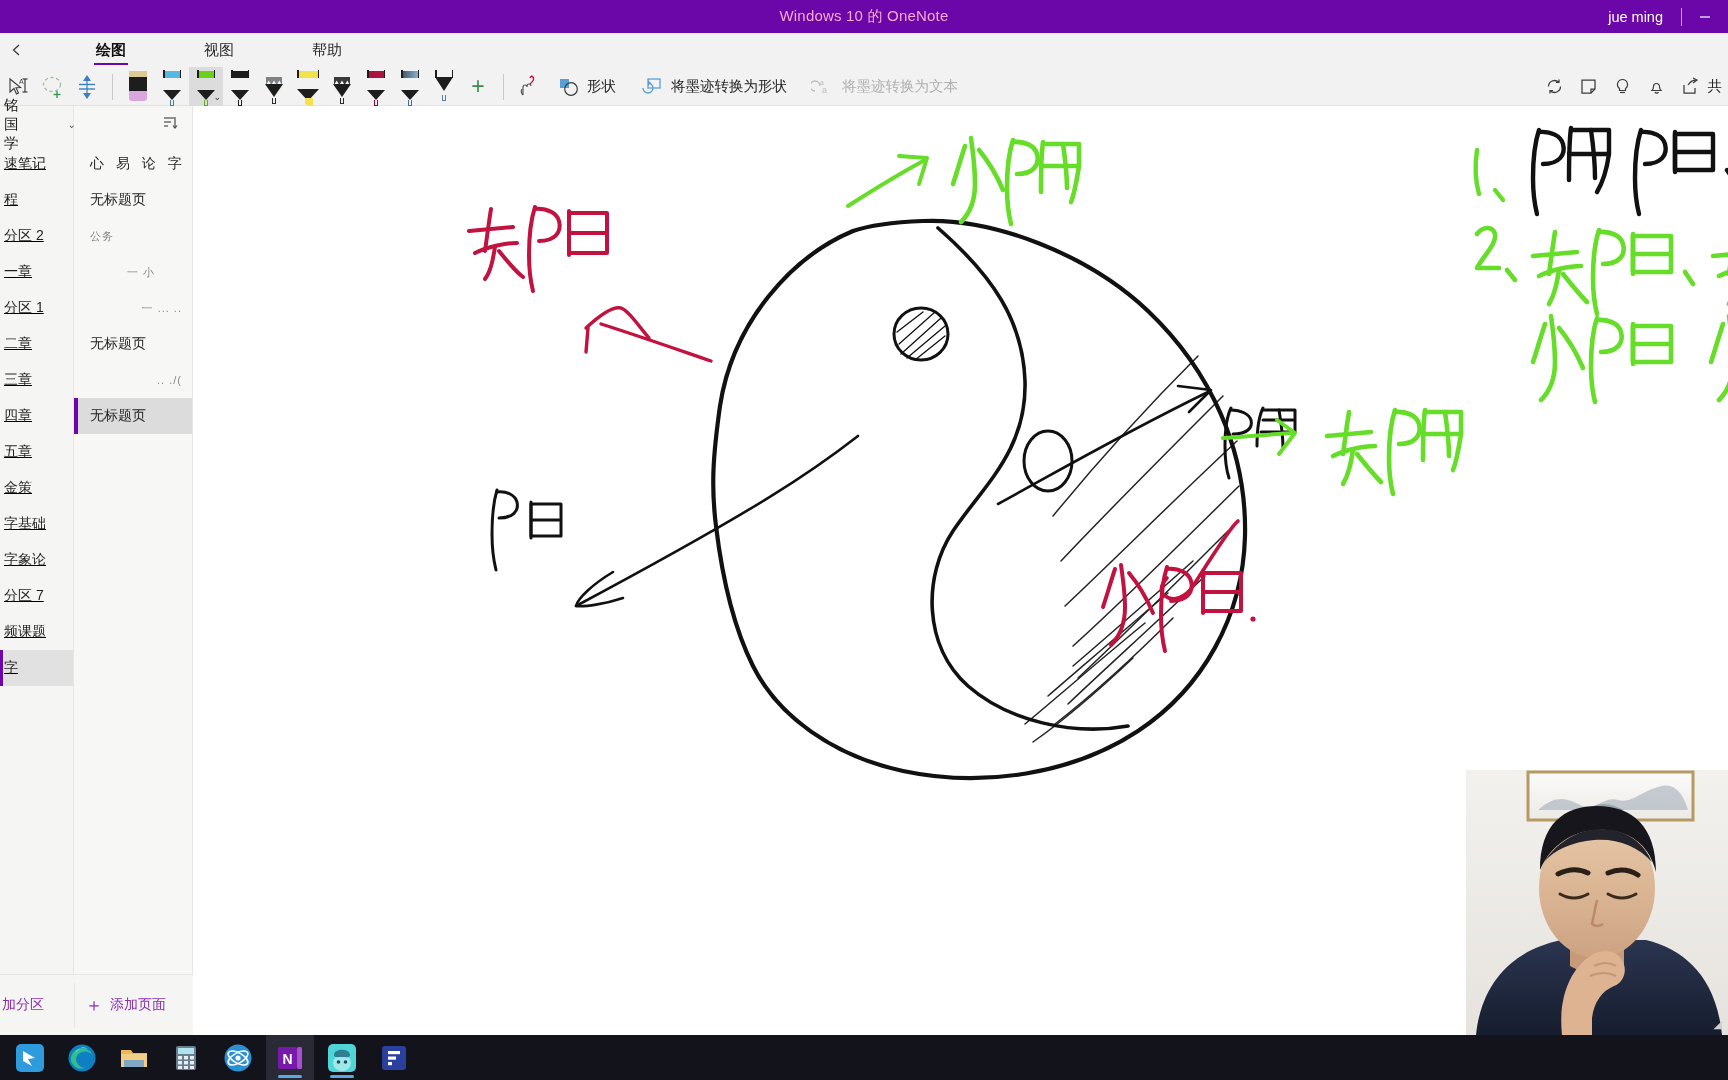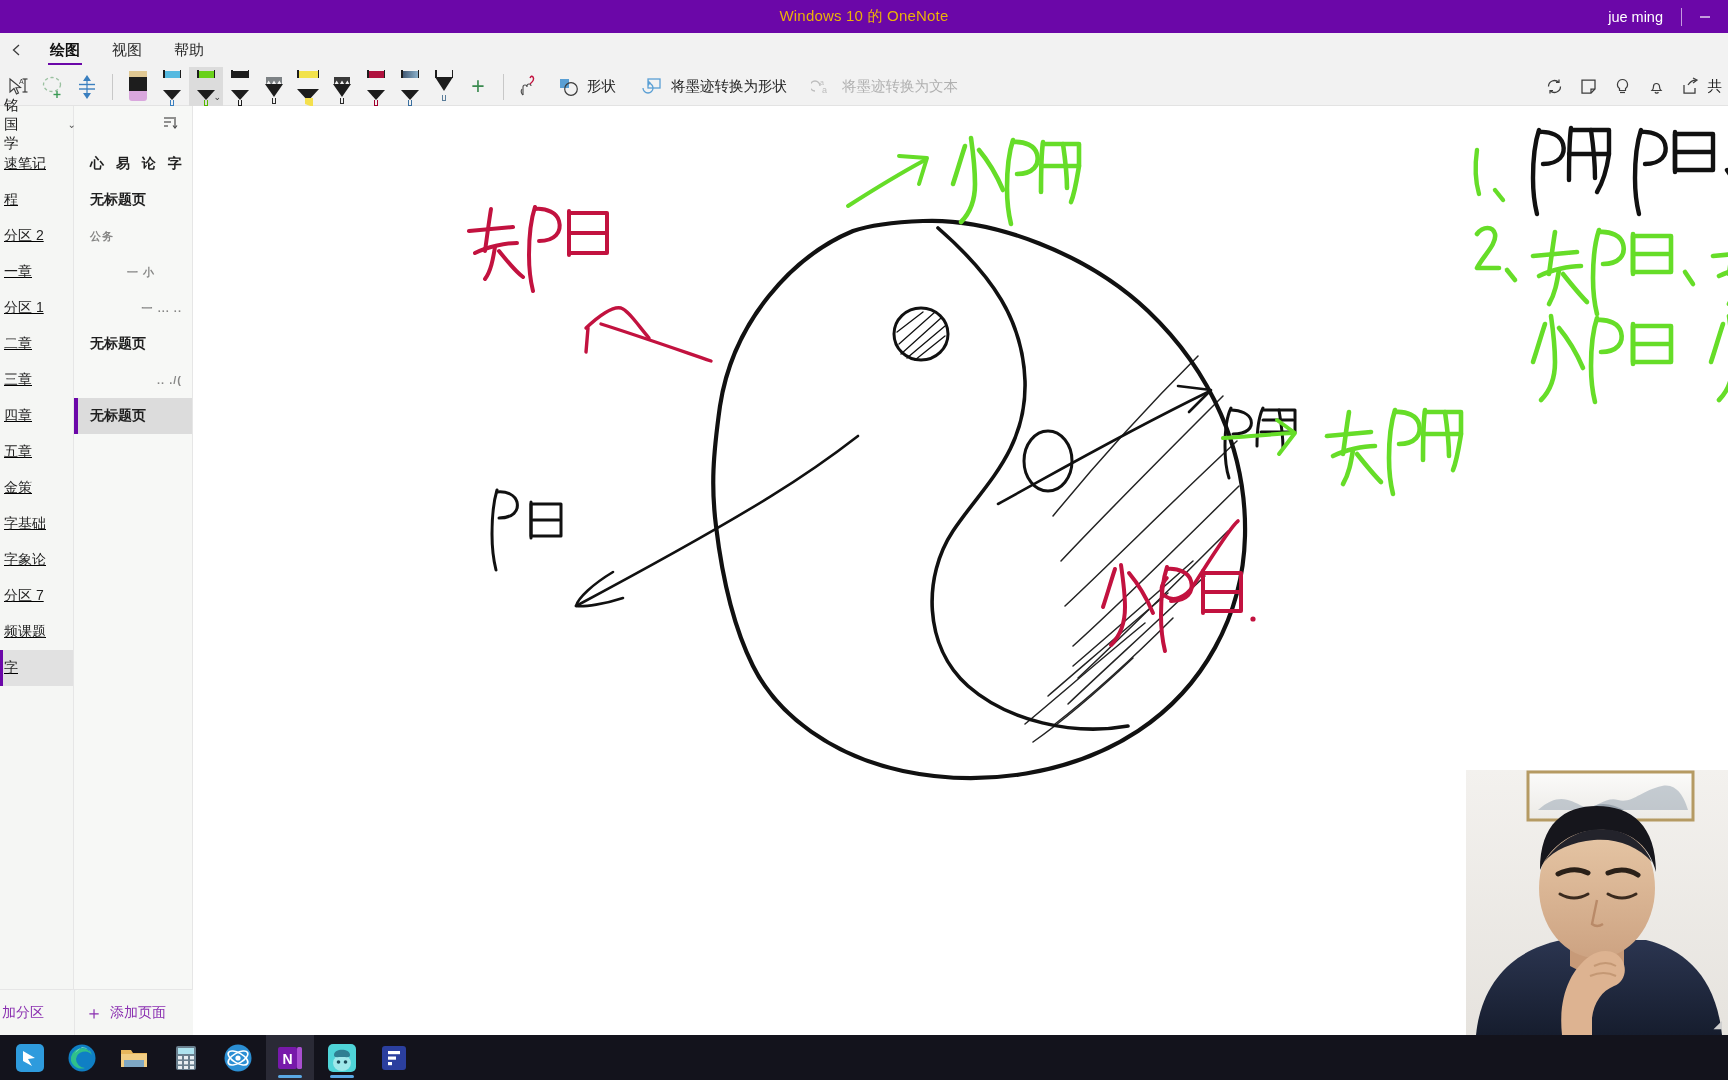--- a/index.html
+++ b/index.html
@@ -13,21 +13,21 @@
   #app { position: relative; width: 1728px; height: 1080px; }
 
   
   .titlebar {
     position: absolute; top: 0; left: 0; width: 1728px; height: 33px;
     background: #6b07a8; color: #ffffff;
     display: flex; align-items: center;
   }
   .titlebar .tb-title {
     position: absolute; left: 0; right: 0; text-align: center;
-    font-size: 15px; letter-spacing: .2px; color: #eab308;
+    font-size: 15px; letter-spacing: .2px; color: #f9a8d4;
   }
   .titlebar .tb-right {
     position: absolute; right: 0; top: 0; height: 33px;
     display: flex; align-items: center; gap: 0;
   }
   .tb-user { font-size: 14.5px; color: #fff; padding: 0 18px; }
   .tb-sep { width: 1px; height: 18px; background: #c49adf; }
   .tb-btn {
     width: 46px; height: 33px; display: flex; align-items: center; justify-content: center;
     color: #fff; font-size: 13px;
@@ -35,21 +35,21 @@
   .tb-btn svg { display: block; }
 
   
   .ribbon {
     position: absolute; top: 33px; left: 0; width: 1728px; height: 73px;
     background: #f2f2f2;
     border-bottom: 1px solid #e3e3e3;
   }
   .ribbon-tabs {
     position: absolute; top: 0; left: 0; height: 34px;
-    display: flex; align-items: stretch;
+    display: flex; align-items: stretch; gap: 46px;
   }
   .back-arrow {
     width: 34px; display: flex; align-items: center; justify-content: center;
     color: #444; font-size: 15px;
   }
   .rtab {
     padding: 0 16px; display: flex; align-items: center; justify-content: center;
     font-size: 15px; color: #2b2b2b; position: relative;
   }
   .rtab.active { color: #111; font-weight: 600; }
@@ -125,35 +125,35 @@
   }
   .sec.active { background: #e1e1e1; }
   .sec.active::before { content: ""; position: absolute; left: 0; top: 0; bottom: 0; width: 3px; background: #6b07a8; }
 
   
   .pages {
     position: absolute; top: 106px; left: 74px; width: 119px; bottom: 45px;
     background: #f7f8f6; border-right: 1px solid #e6e6e6;
   }
   .pg-toolbar { height: 36px; display: flex; align-items: center; justify-content: flex-end; padding-right: 14px; }
-  .pg-list { padding-top: 4px; font-weight: bold; }
+  .pg-list { padding-top: 4px; }
   .pg {
     height: 36px; display: flex; align-items: center; padding-left: 16px;
     font-size: 14px; color: #1f1f1f; position: relative; white-space: nowrap; overflow: hidden;
   }
   .pg.active { background: #dcdcdc; }
   .pg.active::before { content: ""; position: absolute; left: 0; top: 0; bottom: 0; width: 3.5px; background: #6b07a8; }
   .pg.ink { color: #2a2a2a; font-size: 11px; letter-spacing: 1px; opacity: .55; }
   .pg.ink.r { justify-content: flex-end; padding-right: 10px; }
   .pg.ink.c { justify-content: center; }
   .pg.spaced { letter-spacing: 4px; }
 
   
   .addbar {
-    position: absolute; left: 0; bottom: 45px; width: 193px; height: 46px;
+    position: absolute; left: 0; bottom: 45px; width: 193px; height: 61px;
     background: #f5f6f4; border-top: 1px solid #e6e6e6;
     display: flex; align-items: center; font-family: Liberation Serif, serif;
   }
   .add-sec {
     width: 74px; height: 45px; display: flex; align-items: center; padding-left: 2px;
     font-size: 14px; color: #8a2fb0; white-space: nowrap;
   }
   .add-pg {
     flex: 1; height: 45px; display: flex; align-items: center; gap: 7px; padding-left: 10px;
     font-size: 14px; color: #8a2fb0; white-space: nowrap; border-left: 1px solid #e6e6e6;

